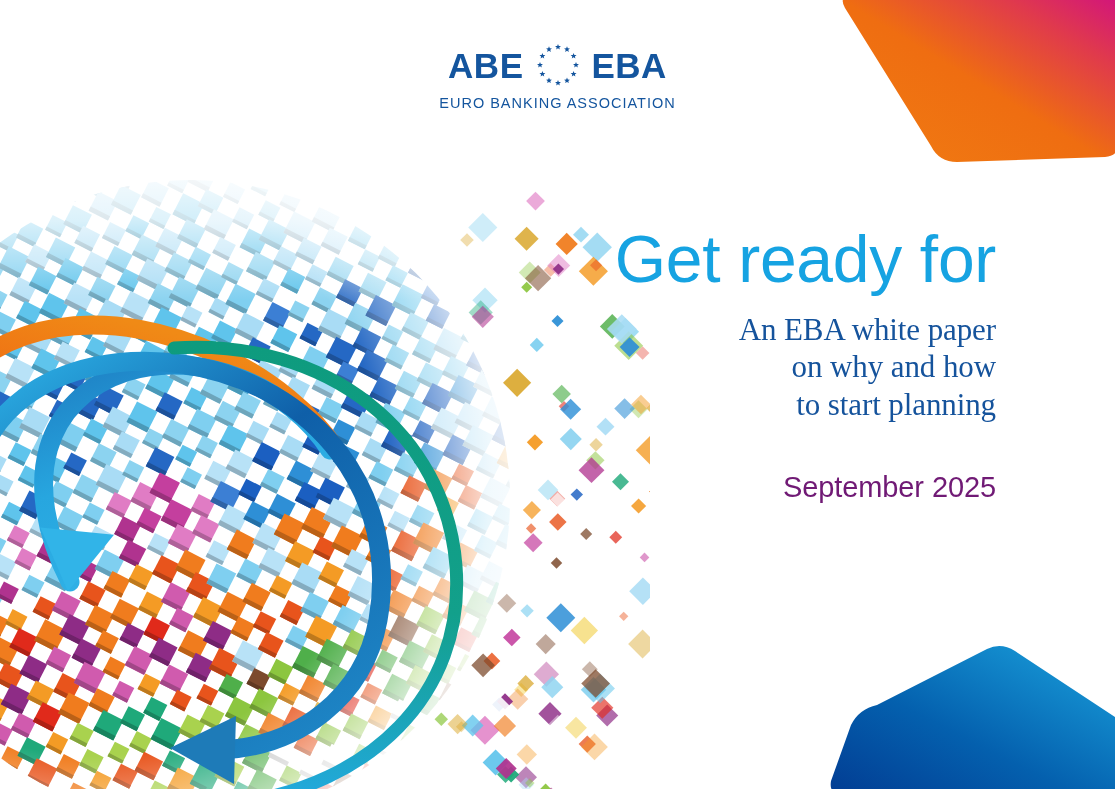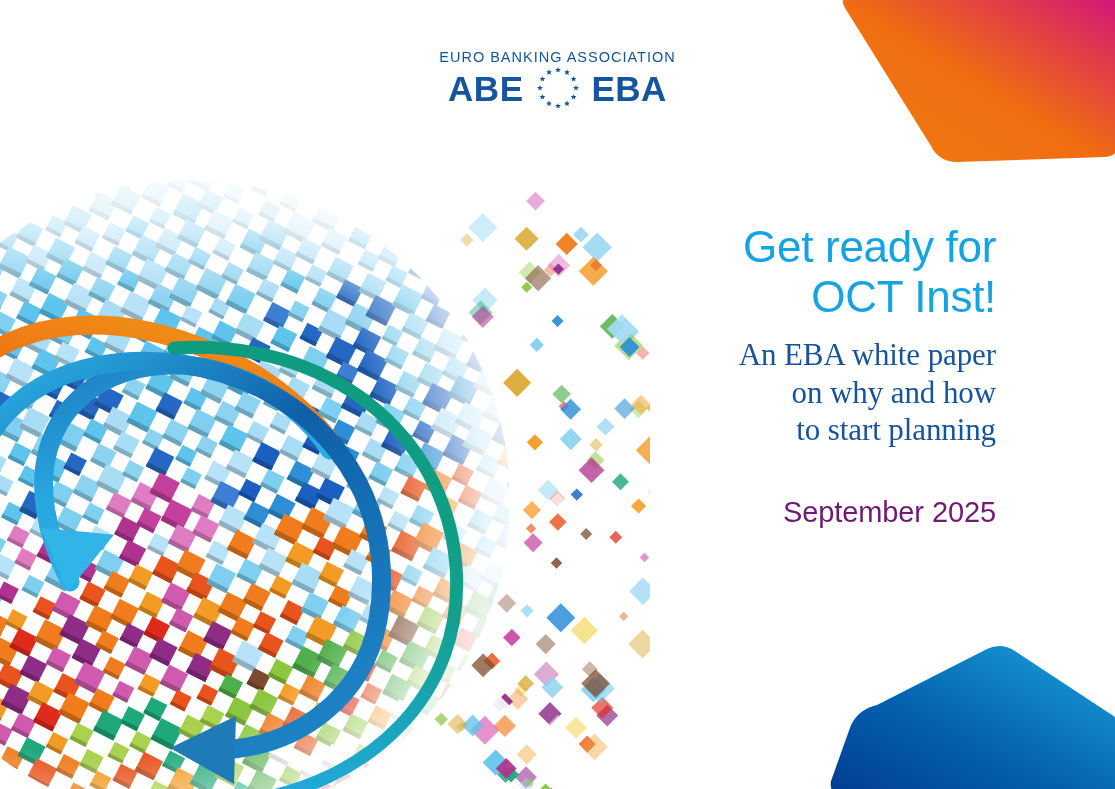--- a/index.html
+++ b/index.html
@@ -86,21 +86,21 @@
   #cover-text {
     position: absolute;
     right: 119px;
     top: 222px;
     width: 460px;
     text-align: right;
   }
   #cover-title {
     font-family: "Liberation Sans", sans-serif;
     font-weight: normal;
-    font-size: 44px;
+    font-size: 66px;
     line-height: 1.14;
     color: #16A3E2;
     margin: 0;
     letter-spacing: -0.3px;
   }
   #cover-title .title-line {
     display: block;
   }
   #cover-subtitle {
     margin: 14px 0 0 0;
@@ -2487,47 +2487,46 @@
         <stop offset="0%" stop-color="#023D93"></stop>
         <stop offset="42%" stop-color="#0460AE"></stop>
         <stop offset="100%" stop-color="#1BA3DE"></stop>
       </linearGradient>
     </defs>
     <path d="M 22 112 Q 30 96 48 92 L 158 36 Q 172 29 186 38 L 286 104
              Q 290 108 290 118 L 290 180 L 10 180 Q 0 180 2 168 Z" fill="url(#gradBR)"></path>
   </svg>
 
   <div id="logo">
-    <div id="logo-tagline">EURO BANKING ASSOCIATION</div>
     <div id="logo-mark">
       <span class="logo-word">ABE</span>
       <svg id="logo-stars" viewBox="0 0 60 46" aria-hidden="true">
         <g id="stars-group" fill="#14559E">
             <polygon points="30.00,1.90 30.80,3.90 32.95,4.04 31.30,5.42 31.82,7.51 30.00,6.36 28.18,7.51 28.70,5.42 27.05,4.04 29.20,3.90"></polygon>
             <polygon points="39.00,4.31 39.80,6.31 41.95,6.45 40.30,7.83 40.82,9.92 39.00,8.78 37.18,9.92 37.70,7.83 36.05,6.45 38.20,6.31"></polygon>
             <polygon points="45.59,10.90 46.39,12.90 48.54,13.04 46.89,14.42 47.41,16.51 45.59,15.36 43.77,16.51 44.29,14.42 42.64,13.04 44.79,12.90"></polygon>
             <polygon points="48.00,19.90 48.80,21.90 50.95,22.04 49.30,23.42 49.82,25.51 48.00,24.36 46.18,25.51 46.70,23.42 45.05,22.04 47.20,21.90"></polygon>
             <polygon points="45.59,28.90 46.39,30.90 48.54,31.04 46.89,32.42 47.41,34.51 45.59,33.36 43.77,34.51 44.29,32.42 42.64,31.04 44.79,30.90"></polygon>
             <polygon points="39.00,35.49 39.80,37.48 41.95,37.63 40.30,39.01 40.82,41.10 39.00,39.95 37.18,41.10 37.70,39.01 36.05,37.63 38.20,37.48"></polygon>
             <polygon points="30.00,37.90 30.80,39.90 32.95,40.04 31.30,41.42 31.82,43.51 30.00,42.36 28.18,43.51 28.70,41.42 27.05,40.04 29.20,39.90"></polygon>
             <polygon points="21.00,35.49 21.80,37.48 23.95,37.63 22.30,39.01 22.82,41.10 21.00,39.95 19.18,41.10 19.70,39.01 18.05,37.63 20.20,37.48"></polygon>
             <polygon points="14.41,28.90 15.21,30.90 17.36,31.04 15.71,32.42 16.23,34.51 14.41,33.36 12.59,34.51 13.11,32.42 11.46,31.04 13.61,30.90"></polygon>
             <polygon points="12.00,19.90 12.80,21.90 14.95,22.04 13.30,23.42 13.82,25.51 12.00,24.36 10.18,25.51 10.70,23.42 9.05,22.04 11.20,21.90"></polygon>
             <polygon points="14.41,10.90 15.21,12.90 17.36,13.04 15.71,14.42 16.23,16.51 14.41,15.36 12.59,16.51 13.11,14.42 11.46,13.04 13.61,12.90"></polygon>
             <polygon points="21.00,4.31 21.80,6.31 23.95,6.45 22.30,7.83 22.82,9.92 21.00,8.78 19.18,9.92 19.70,7.83 18.05,6.45 20.20,6.31"></polygon>
           </g>
       </svg>
       <span class="logo-word">EBA</span>
     </div>
+    <div id="logo-tagline">EURO BANKING ASSOCIATION</div>
   </div>
 
   <div id="cover-text">
     <h1 id="cover-title">
       <span class="title-line">Get ready for</span>
-      <span class="title-line">OCT Inst!</span>
     </h1>
     <h2 id="cover-subtitle">
       <span class="subtitle-line">An EBA white paper</span>
       <span class="subtitle-line">on why and how</span>
       <span class="subtitle-line">to start planning</span>
     </h2>
     <div id="cover-date">September 2025</div>
   </div>
 
 </div>

